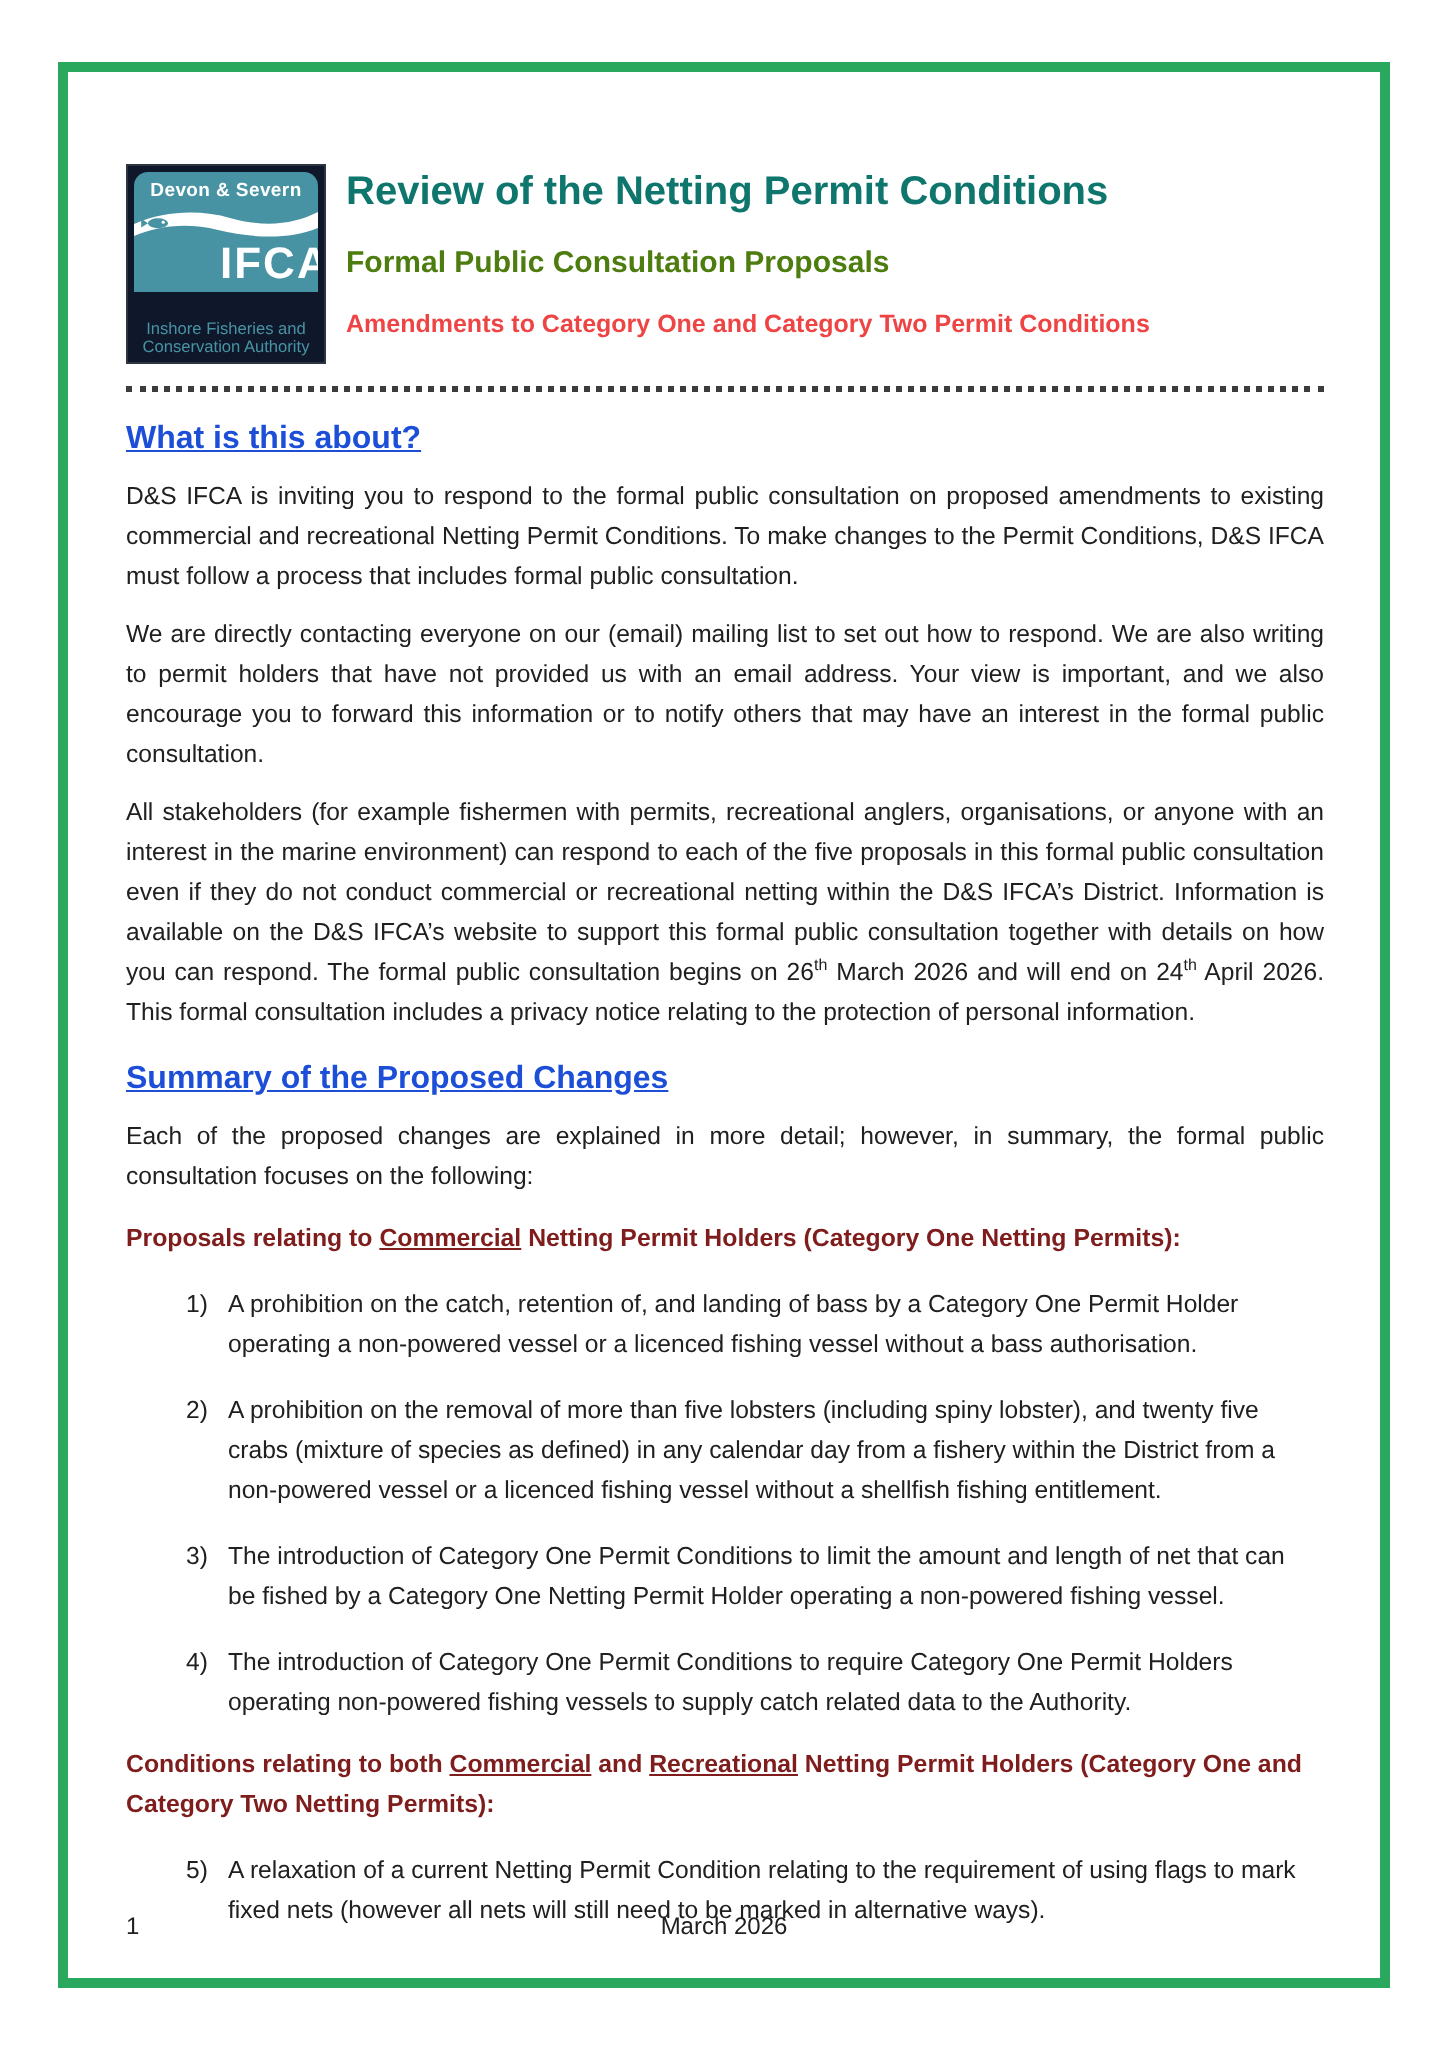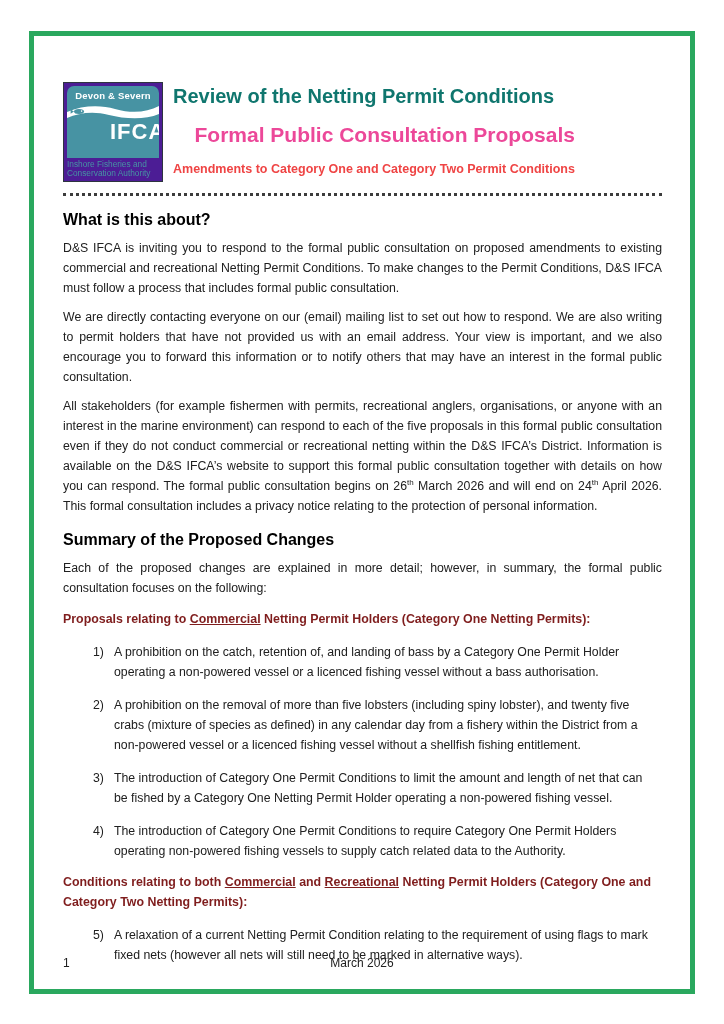--- a/index.html
+++ b/index.html
@@ -21,21 +21,21 @@
     position: relative;
     height: 100%;
     padding: 46px 28px 0 29px;
   }
 
   
   .header-row { display: flex; align-items: flex-start; gap: 10px; }
   .logo {
     width: 100px; height: 100px;
     border: 1.5px solid #2e3440;
-    background: #4c1d95;
+    background: #0f172a;
     padding: 3px 3px 2px 3px;
     flex: 0 0 auto;
     display: flex; flex-direction: column;
   }
   .logo-teal {
     background: #4793a3;
     border-radius: 7px 7px 0 0;
     flex: 1 1 auto;
     display: flex; flex-direction: column;
     overflow: hidden;
@@ -46,35 +46,35 @@
   }
   .logo-wave { display: block; width: 100%; height: 17px; margin-top: 2px; }
   .logo-ifca {
     color: #ffffff; font-size: 22px; font-weight: bold;
     text-align: right; letter-spacing: 1px; line-height: 1;
     margin-top: 1px;
     padding-left: 43px;
   }
   .logo-sub {
     color: #4793a3; font-size: 8.3px; line-height: 1.15;
-    text-align: left; padding-top: 2px;
+    text-align: center; padding-top: 14px;
   }
   .titles { padding-top: 3px; }
   .doc-title { font-size: 20px; font-weight: bold; color: #0f766e; }
-  .doc-subtitle { font-size: 21px; font-weight: bold; margin-top: 15px; color: #ec4899; text-align: right; }
+  .doc-subtitle { font-size: 15px; font-weight: bold; margin-top: 15px; color: #4d7c0f; }
   .doc-subheading { font-size: 12.5px; font-weight: bold; margin-top: 15px; color: #ef4444; }
 
   .dotted-sep {
     margin-top: 11px;
     border-top: 3px dotted #3c3c3c;
     height: 0;
   }
 
   
-  .section-heading { font-size: 16px; font-weight: bold; color: #000000; margin-top: 15px; }
+  .section-heading { font-size: 16px; font-weight: bold; color: #1d4ed8; margin-top: 15px; text-decoration: underline; }
   p.body {
     font-size: 12.3px; line-height: 20px;
     text-align: justify;
     margin-top: 9px;
   }
   .b { font-weight: normal; }
   .u { font-weight: bold; text-decoration: underline; }
   sup { font-size: 8px; vertical-align: super; line-height: 0; }
 
   .prop-heading {

